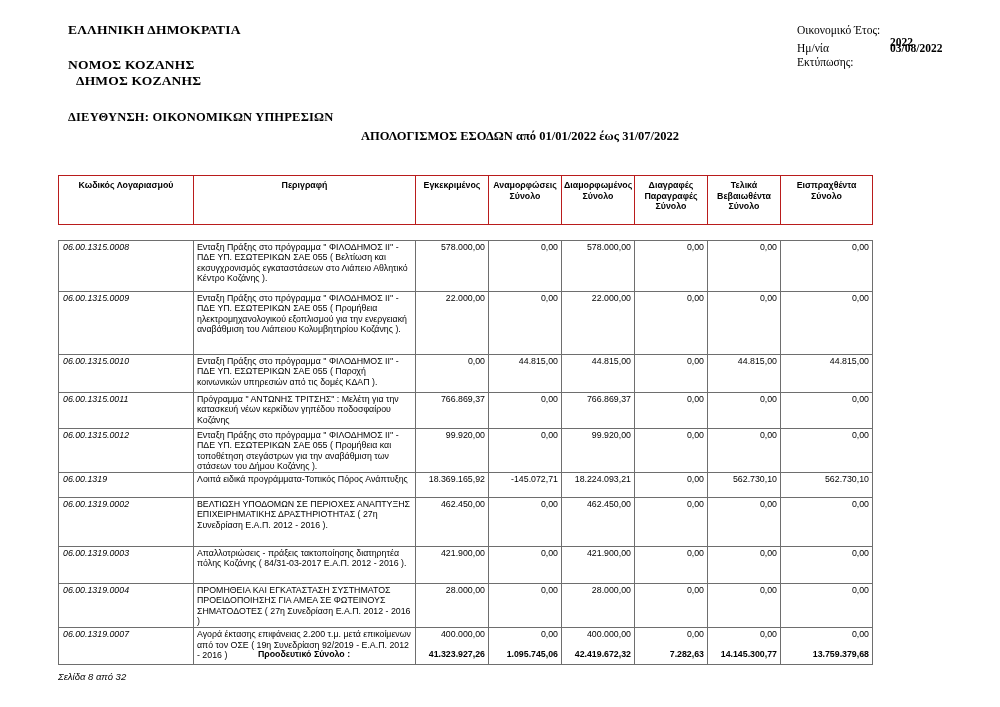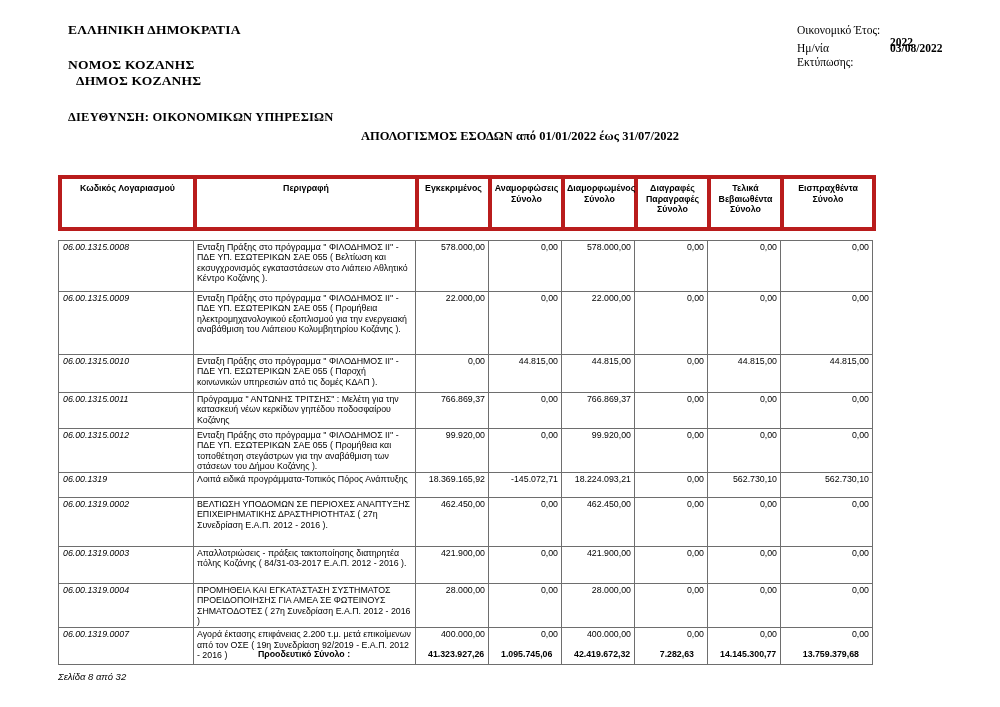--- a/index.html
+++ b/index.html
@@ -24,21 +24,21 @@
   .fy-label{left:797px;top:24px;}
   .fy-value{left:890px;top:36px;}
   .pd-label1{left:797px;top:42px;}
   .pd-label2{left:797px;top:56px;}
   .pd-value{left:890px;top:42px;}
 
   
   table{border-collapse:collapse;table-layout:fixed;}
   .head-table{position:absolute;left:58px;top:175px;width:814px;}
   .head-table th{
-    border:4px solid #b91c1c;
+    border:1px solid #b91c1c;
     font-size:8.8px;font-weight:bold;text-align:center;vertical-align:top;
     padding:4px 2px 2px 2px;height:42px;line-height:1.2;
   }
   .body-table{position:absolute;left:58px;top:240px;width:814px;}
   .body-table td{
     border:1px solid #6e6e6e;
     font-size:8.8px;vertical-align:top;line-height:1.17;
     padding:1px 3px 1px 3px;
     overflow:hidden;
   }
@@ -50,21 +50,21 @@
   .body-table tr:nth-child(4) td{height:33px;}
   .body-table tr:nth-child(5) td{height:35px;}
   .body-table tr:nth-child(6) td{height:22px;}
   .body-table tr:nth-child(7) td{height:46px;}
   .body-table tr:nth-child(8) td{height:34px;}
   .body-table tr:nth-child(9) td{height:40px;}
   .body-table tr:nth-child(10) td{height:34px;}
 
   
   .totals-table{position:absolute;left:58px;top:648px;width:814px;}
-  .totals-table td{font-size:8.8px;font-weight:bold;vertical-align:top;padding:1px 13px;margin-left:34px;}
+  .totals-table td{font-size:8.8px;font-weight:bold;vertical-align:top;padding:1px 3px;margin-left:34px;}
   .totals-table td.label{text-align:center;}
   .totals-table td.num{text-align:right;white-space:nowrap;}
 
   .page-footer{position:absolute;left:58px;top:671px;
     font-family:Liberation Sans, sans-serif;font-style:italic;font-size:9.5px;}
 </style>
 </head>
 <body>
 
 <div class="page">

